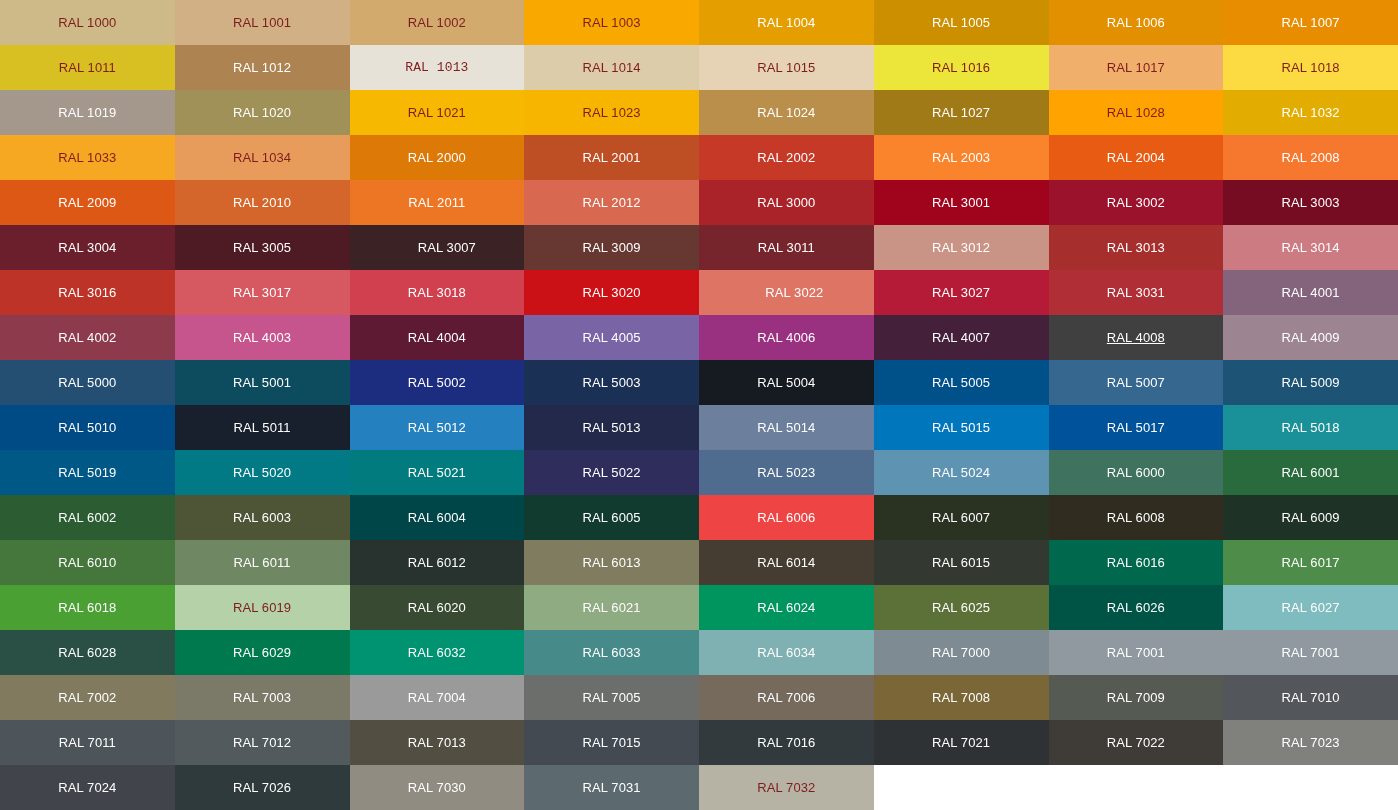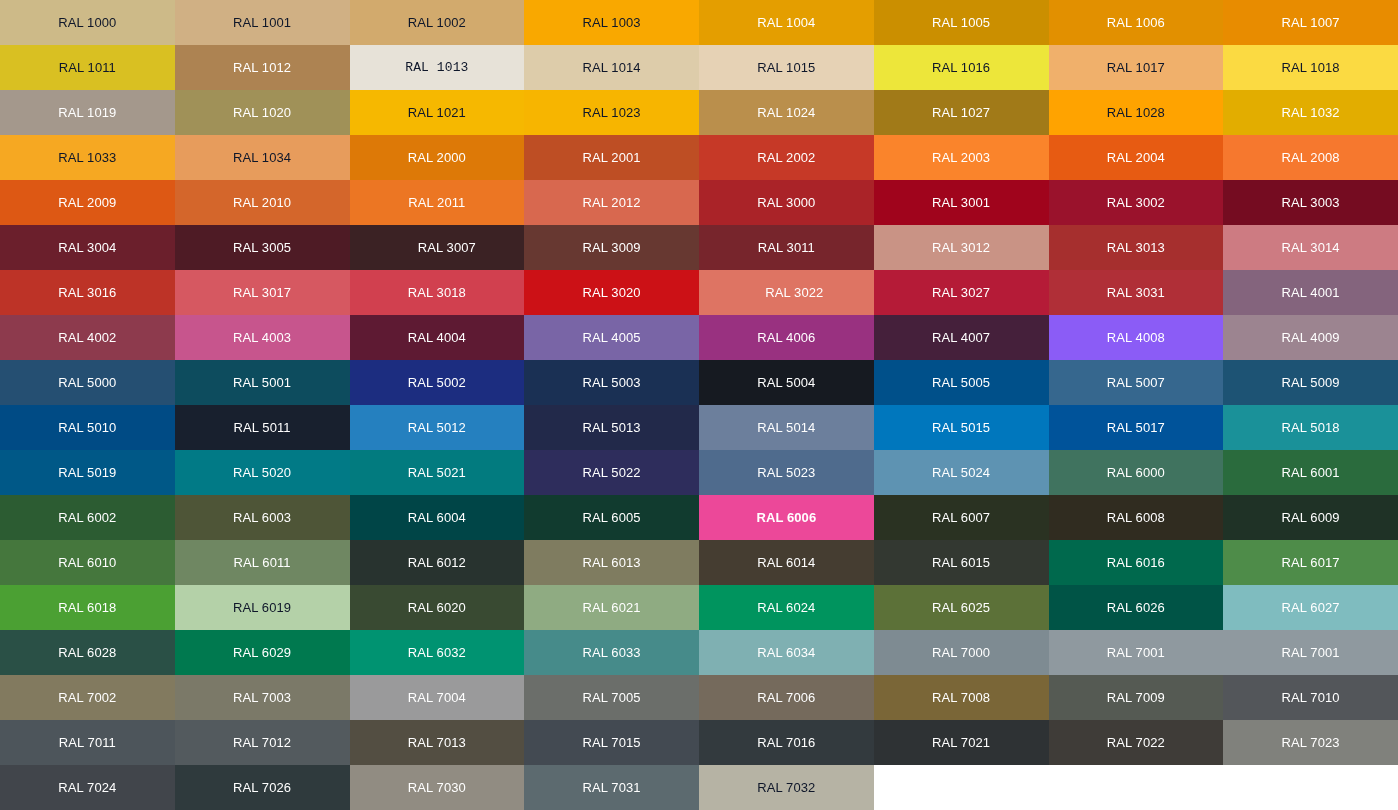--- a/index.html
+++ b/index.html
@@ -29,21 +29,21 @@
     letter-spacing: 0.1px;
     line-height: 1;
     user-select: none;
     box-sizing: border-box;
   }
   .swatch .swatch-label {
     pointer-events: none;
     white-space: nowrap;
   }
   .swatch.light-text { color: #ffffff; }
-  .swatch.dark-text  { color: #0f172a; }
+  .swatch.dark-text  { color: #7f1d1d; }
 </style>
 </head>
 <body>
 
 <div id="ral-chart">
     <div class="swatch dark-text" style="background-color: rgb(205, 186, 136);">
       <span class="swatch-label">RAL 1000</span>
     </div>
     <div class="swatch dark-text" style="background-color: rgb(208, 176, 132);">
       <span class="swatch-label">RAL 1001</span>
@@ -221,21 +221,21 @@
     </div>
     <div class="swatch light-text" style="background-color: rgb(121, 101, 166);">
       <span class="swatch-label">RAL 4005</span>
     </div>
     <div class="swatch light-text" style="background-color: rgb(153, 49, 128);">
       <span class="swatch-label">RAL 4006</span>
     </div>
     <div class="swatch light-text" style="background-color: rgb(69, 32, 59);">
       <span class="swatch-label">RAL 4007</span>
     </div>
-    <div class="swatch light-text" style="background-color: #8b5cf6;">
+    <div class="swatch light-text" style="background-color: #404040; text-decoration: underline;">
       <span class="swatch-label">RAL 4008</span>
     </div>
     <div class="swatch light-text" style="background-color: rgb(156, 132, 144);">
       <span class="swatch-label">RAL 4009</span>
     </div>
     <div class="swatch light-text" style="background-color: rgb(37, 79, 114);">
       <span class="swatch-label">RAL 5000</span>
     </div>
     <div class="swatch light-text" style="background-color: rgb(13, 76, 94);">
       <span class="swatch-label">RAL 5001</span>
@@ -311,21 +311,21 @@
     </div>
     <div class="swatch light-text" style="background-color: rgb(78, 85, 55);">
       <span class="swatch-label">RAL 6003</span>
     </div>
     <div class="swatch light-text" style="background-color: rgb(0, 69, 71);">
       <span class="swatch-label">RAL 6004</span>
     </div>
     <div class="swatch light-text" style="background-color: rgb(17, 59, 47);">
       <span class="swatch-label">RAL 6005</span>
     </div>
-    <div class="swatch light-text" style="background-color: #ec4899; font-weight: bold;">
+    <div class="swatch light-text" style="background-color: #ef4444;">
       <span class="swatch-label">RAL 6006</span>
     </div>
     <div class="swatch light-text" style="background-color: rgb(42, 50, 34);">
       <span class="swatch-label">RAL 6007</span>
     </div>
     <div class="swatch light-text" style="background-color: rgb(48, 44, 32);">
       <span class="swatch-label">RAL 6008</span>
     </div>
     <div class="swatch light-text" style="background-color: rgb(31, 50, 38);">
       <span class="swatch-label">RAL 6009</span>

